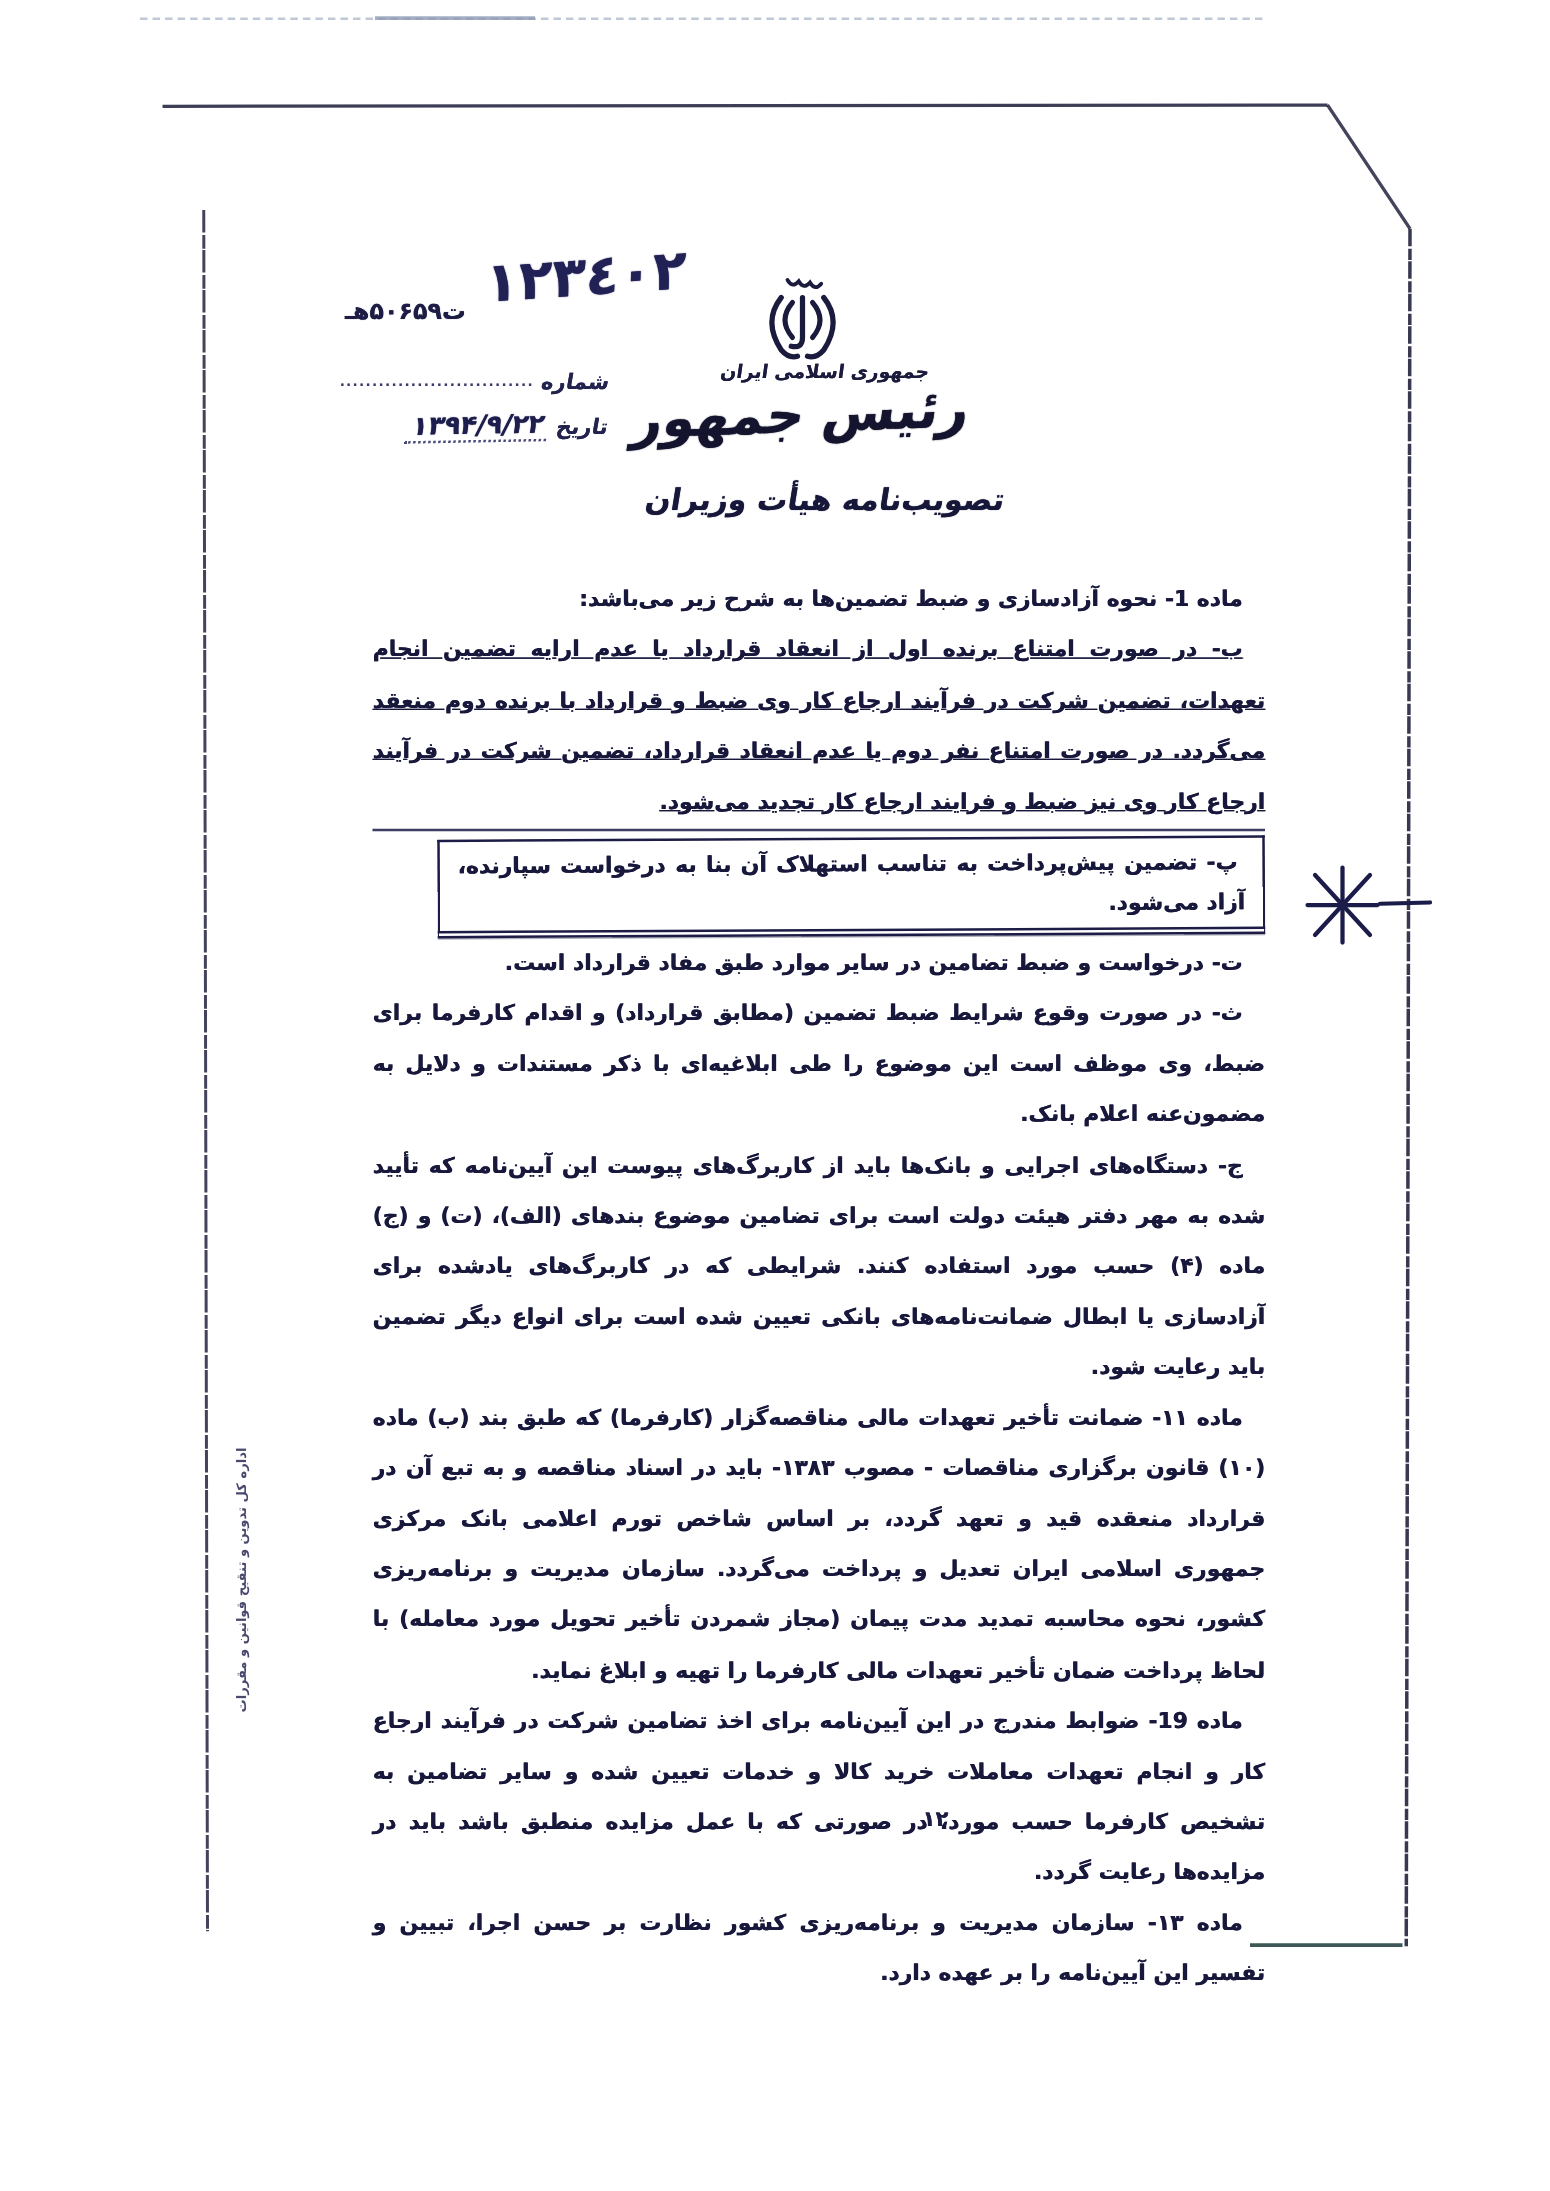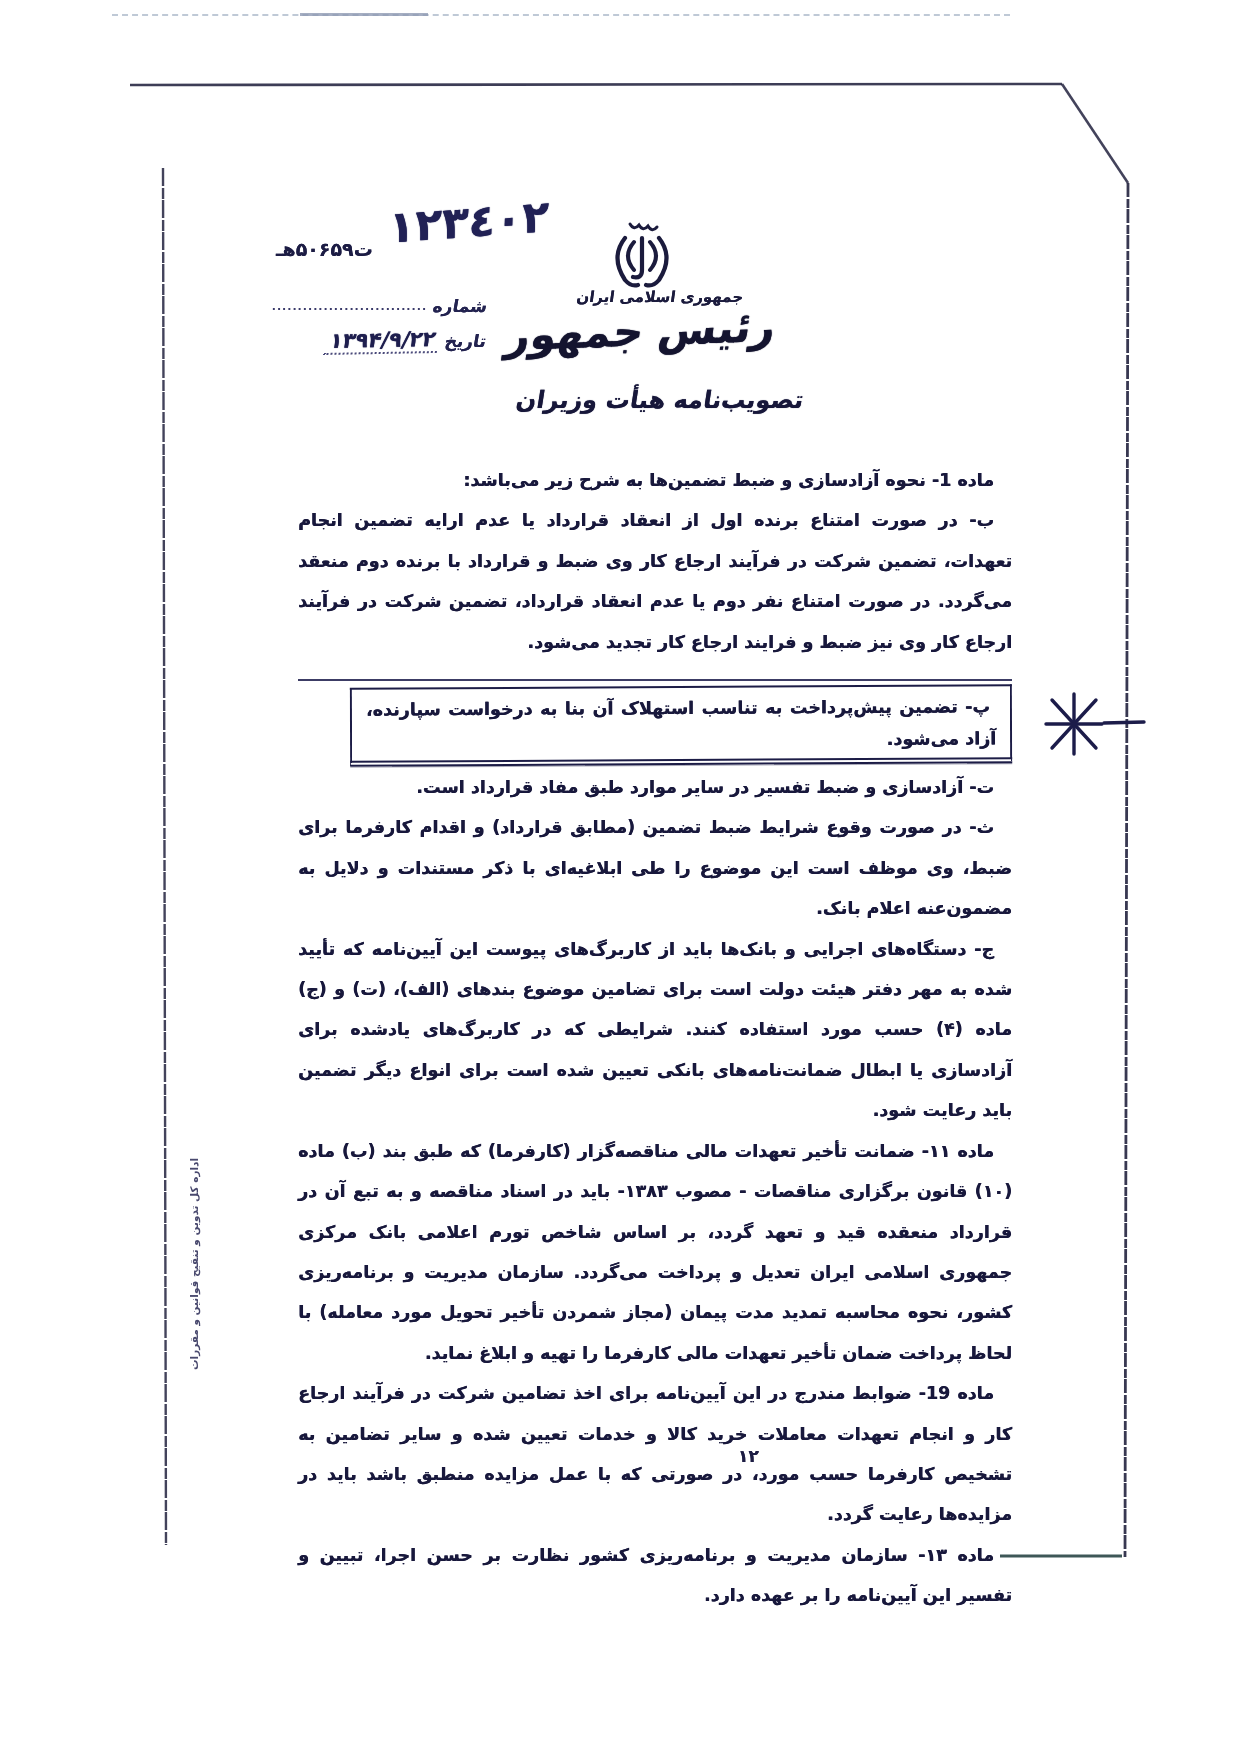--- a/index.html
+++ b/index.html
@@ -56,21 +56,21 @@
     transform:skewX(-12deg) rotate(-1deg);text-shadow:0 0 .8px #1e1e4e;
     border-bottom:2px dotted #4a4a7a;padding:0 4px;
   }
   
   .body-text{
     position:absolute;left:298px;top:460px;width:714px;direction:rtl;
     font-size:17.5px;font-weight:bold;line-height:40.4px;text-align:justify;
     color:#18183c;text-shadow:.4px 0 0 #18183c;
   }
   .body-text p{margin:0;text-indent:18px;}
-  .clause-underlined{padding-bottom:17px;border-bottom:2px solid rgba(26,26,74,.85);}
+  .clause-underlined{padding-bottom:1px;border-bottom:2px solid rgba(26,26,74,.85);text-decoration:underline;}
   .hand-box{
     margin:5px 0 2px 52px;border:2.5px solid #1c1c46;border-bottom:6px double #1c1c46;
     padding:4px 14px 3px;line-height:32px;transform:rotate(-.3deg);
     box-shadow:0 1px 0 rgba(28,28,70,.35);
   }
   .hand-box p{text-indent:6px;}
   
   .star-mark{position:absolute;left:1038px;top:686px;}
   .margin-note{
     position:absolute;left:188px;top:1158px;height:330px;
@@ -126,21 +126,21 @@
     <span class="lbl">تاریخ</span>
     <span class="date-hand">۱۳۹۴/۹/۲۲</span>
   </div>
 
   <div class="body-text">
     <p>ماده 1- نحوه آزادسازی و ضبط تضمین‌ها به شرح زیر می‌باشد:</p>
     <p class="clause-underlined">ب- در صورت امتناع برنده اول از انعقاد قرارداد یا عدم ارایه تضمین انجام تعهدات، تضمین شرکت در فرآیند ارجاع کار وی ضبط و قرارداد با برنده دوم منعقد می‌گردد. در صورت امتناع نفر دوم یا عدم انعقاد قرارداد، تضمین شرکت در فرآیند ارجاع کار وی نیز ضبط و فرایند ارجاع کار تجدید می‌شود.</p>
     <div class="hand-box">
       <p>پ- تضمین پیش‌پرداخت به تناسب استهلاک آن بنا به درخواست سپارنده، آزاد می‌شود.</p>
     </div>
-    <p>ت- آزادسازی و ضبط تفسیر در سایر موارد طبق مفاد قرارداد است.</p>
+    <p>ت- درخواست و ضبط تضامین در سایر موارد طبق مفاد قرارداد است.</p>
     <p>ث- در صورت وقوع شرایط ضبط تضمین (مطابق قرارداد) و اقدام کارفرما برای ضبط، وی موظف است این موضوع را طی ابلاغیه‌ای با ذکر مستندات و دلایل به مضمون‌عنه اعلام بانک.</p>
     <p>ج- دستگاه‌های اجرایی و بانک‌ها باید از کاربرگ‌های پیوست این آیین‌نامه که تأیید شده به مهر دفتر هیئت دولت است برای تضامین موضوع بندهای (الف)، (ت) و (ج) ماده (۴) حسب مورد استفاده کنند. شرایطی که در کاربرگ‌های یادشده برای آزادسازی یا ابطال ضمانت‌نامه‌های بانکی تعیین شده است برای انواع دیگر تضمین باید رعایت شود.</p>
     <p>ماده ۱۱- ضمانت تأخیر تعهدات مالی مناقصه‌گزار (کارفرما) که طبق بند (ب) ماده (۱۰) قانون برگزاری مناقصات - مصوب ۱۳۸۳- باید در اسناد مناقصه و به تبع آن در قرارداد منعقده قید و تعهد گردد، بر اساس شاخص تورم اعلامی بانک مرکزی جمهوری اسلامی ایران تعدیل و پرداخت می‌گردد. سازمان مدیریت و برنامه‌ریزی کشور، نحوه محاسبه تمدید مدت پیمان (مجاز شمردن تأخیر تحویل مورد معامله) با لحاظ پرداخت ضمان تأخیر تعهدات مالی کارفرما را تهیه و ابلاغ نماید.</p>
     <p>ماده 19- ضوابط مندرج در این آیین‌نامه برای اخذ تضامین شرکت در فرآیند ارجاع کار و انجام تعهدات معاملات خرید کالا و خدمات تعیین شده و سایر تضامین به تشخیص کارفرما حسب مورد، در صورتی که با عمل مزایده منطبق باشد باید در مزایده‌ها رعایت گردد.</p>
     <p>ماده ۱۳- سازمان مدیریت و برنامه‌ریزی کشور نظارت بر حسن اجرا، تبیین و تفسیر این آیین‌نامه را بر عهده دارد.</p>
   </div>
 
   <svg class="star-mark" width="112" height="76" viewBox="0 0 112 76">
     <g stroke="#1c1c4a" stroke-width="3.4" stroke-linecap="round" fill="none">
       <line x1="14" y1="14" x2="58" y2="62"></line>

